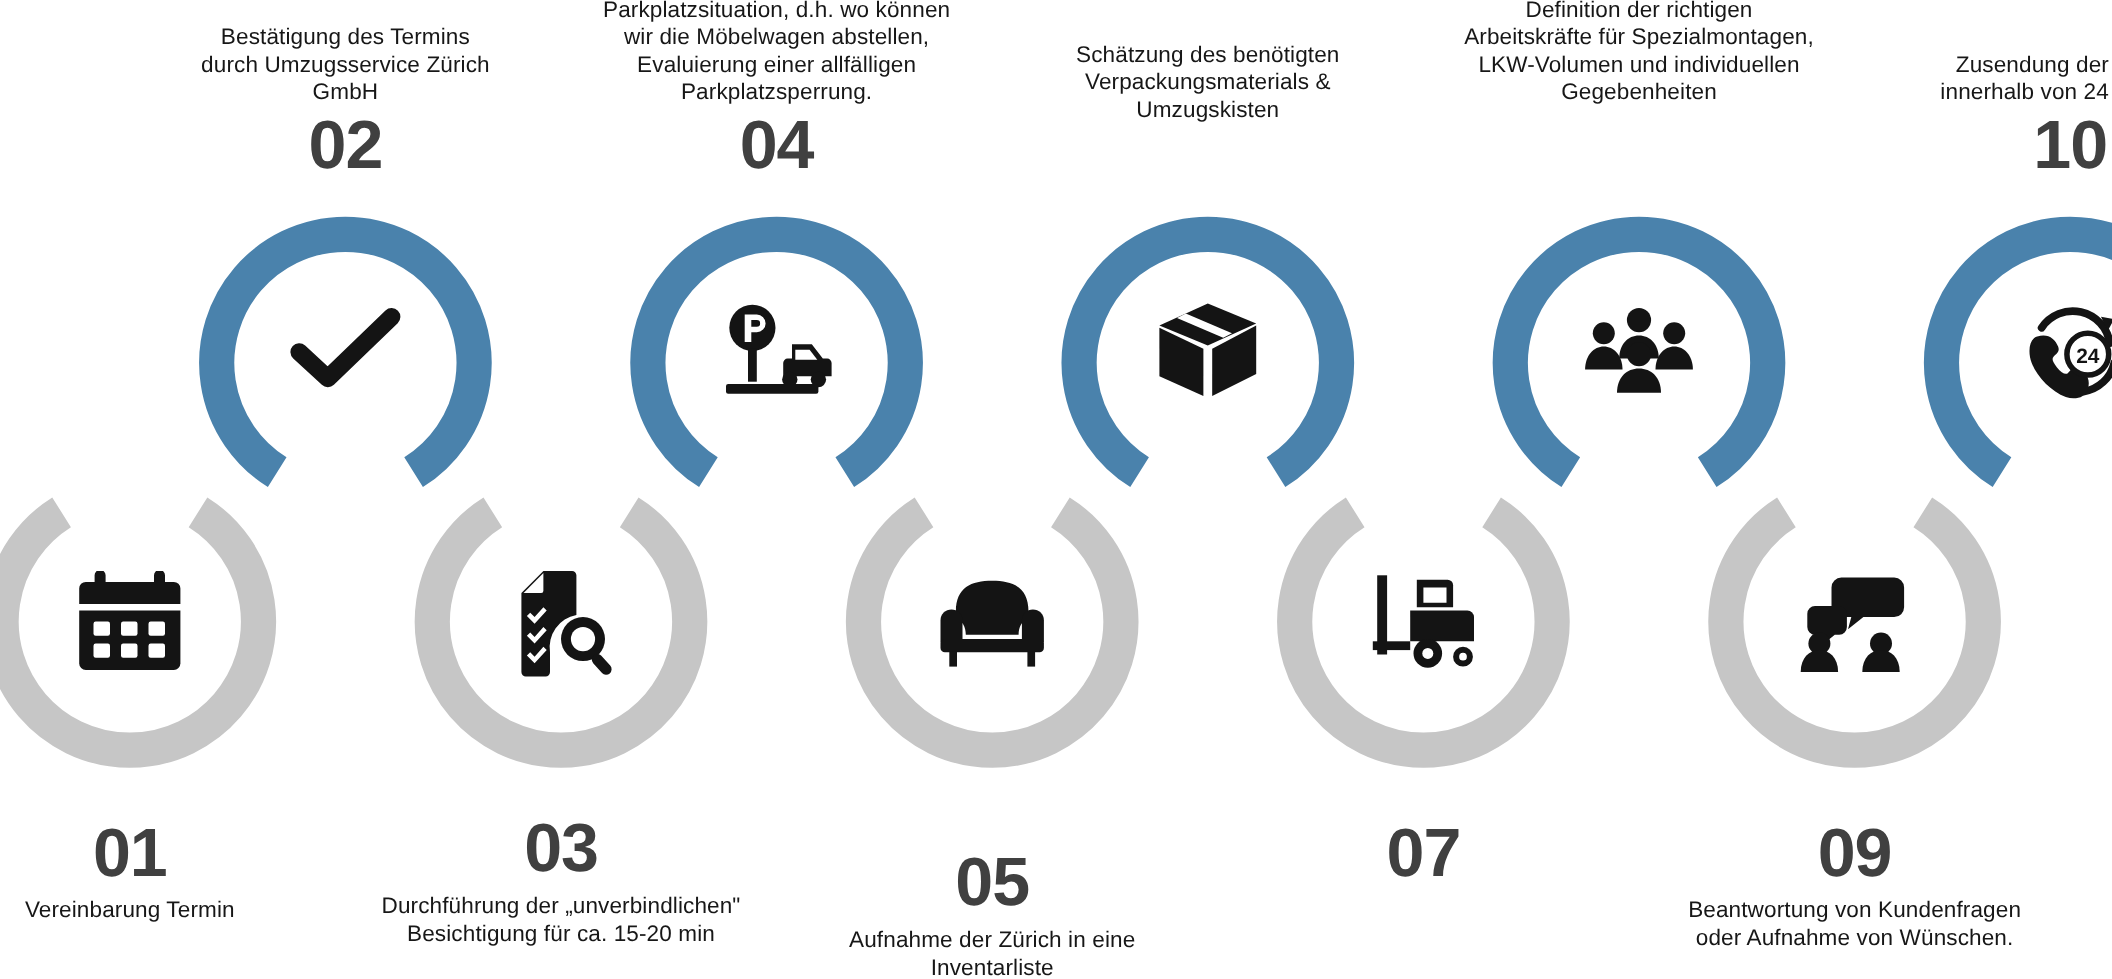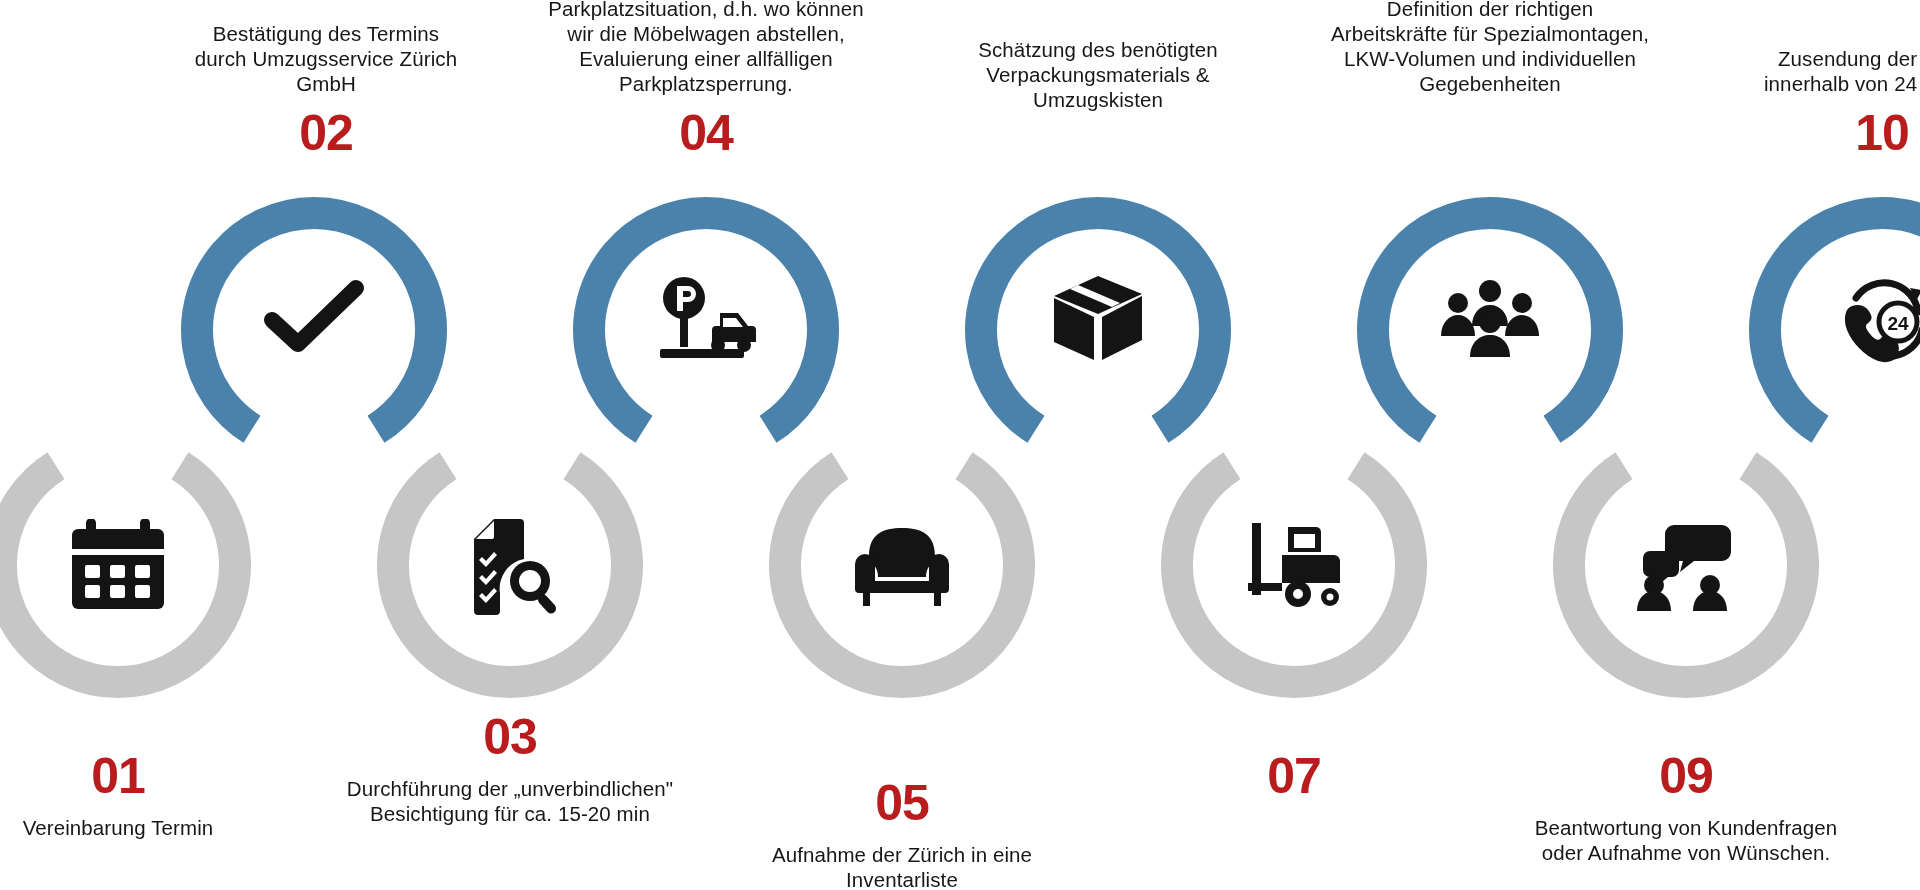--- a/index.html
+++ b/index.html
@@ -34,25 +34,25 @@
     pointer-events: auto;
   }
   .step-desc {
     font-size: 20.5px;
     line-height: 25px;
     letter-spacing: 0.1px;
     color: #171717;
     white-space: pre-line;
   }
   .step-num {
-    font-size: 50px;
+    font-size: 62px;
     line-height: 62px;
     font-weight: 700;
     letter-spacing: -1px;
-    color: #b91c1c;
+    color: #404040;
     font-family: "Liberation Sans", sans-serif;
   }
   
   .step.top .step-num { margin-top: 6px; }
   
   .step.bottom .step-desc { margin-top: 8px; }
 
   .icon-wrap {
     position: absolute;
     width: 130px;
@@ -197,27 +197,27 @@
         <text x="64" y="58" font-family="Liberation Sans, sans-serif" font-size="19" font-weight="700" fill="#141414" text-anchor="middle">24</text>
       </svg>
       </div>
     </div>
 
   <div id="labels-layer">
       <div class="step bottom" style="left: 118px; top: 745px;">
         <div class="step-num">01</div>
         <div class="step-desc">Vereinbarung Termin</div>
       </div>
-      <div class="step top" style="left: 326px; top: 21px;">
+      <div class="step top" style="left: 314px; top: 21px;">
         <div class="step-desc">Bestätigung des Termins
 durch Umzugsservice Zürich
 GmbH</div>
         <div class="step-num">02</div>
       </div>
-      <div class="step bottom" style="left: 510px; top: 706px;">
+      <div class="step bottom" style="left: 510px; top: 741px;">
         <div class="step-num">03</div>
         <div class="step-desc">Durchführung der „unverbindlichen"
 Besichtigung für ca. 15-20 min</div>
       </div>
       <div class="step top" style="left: 706px; top: -4px;">
         <div class="step-desc">Parkplatzsituation, d.h. wo können
 wir die Möbelwagen abstellen,
 Evaluierung einer allfälligen
 Parkplatzsperrung.</div>
         <div class="step-num">04</div>

